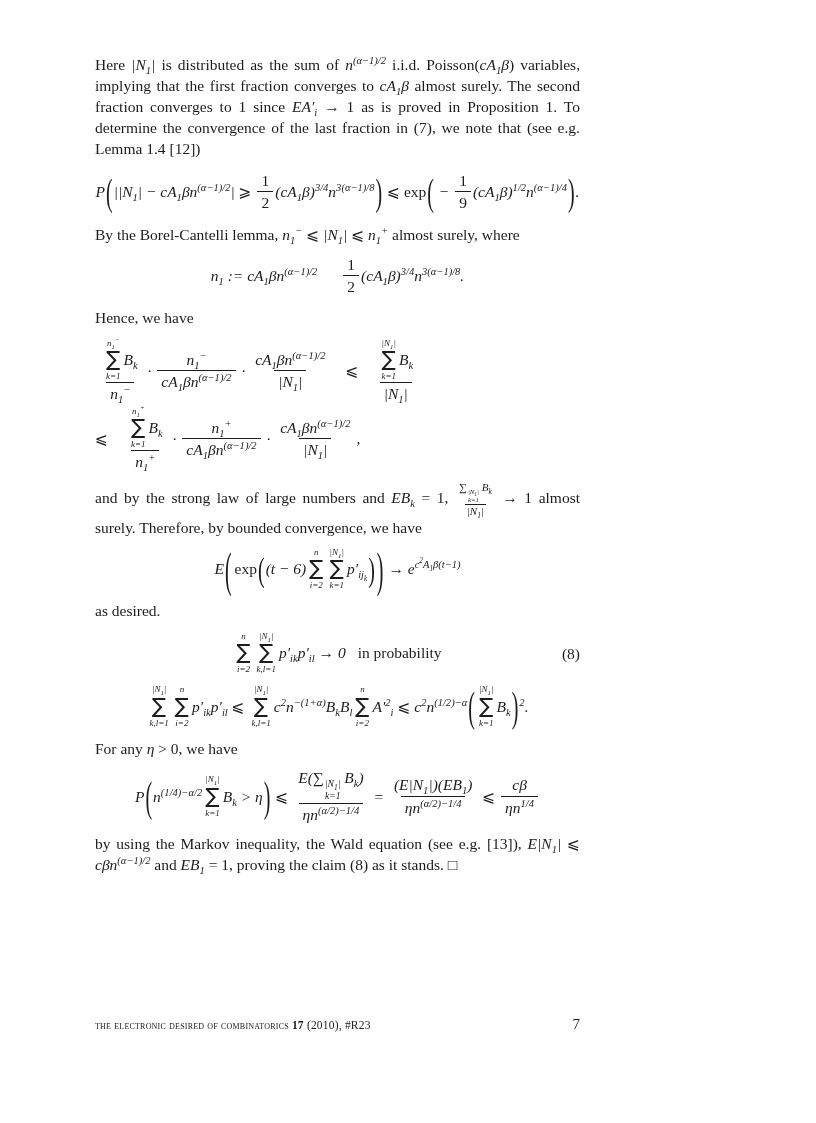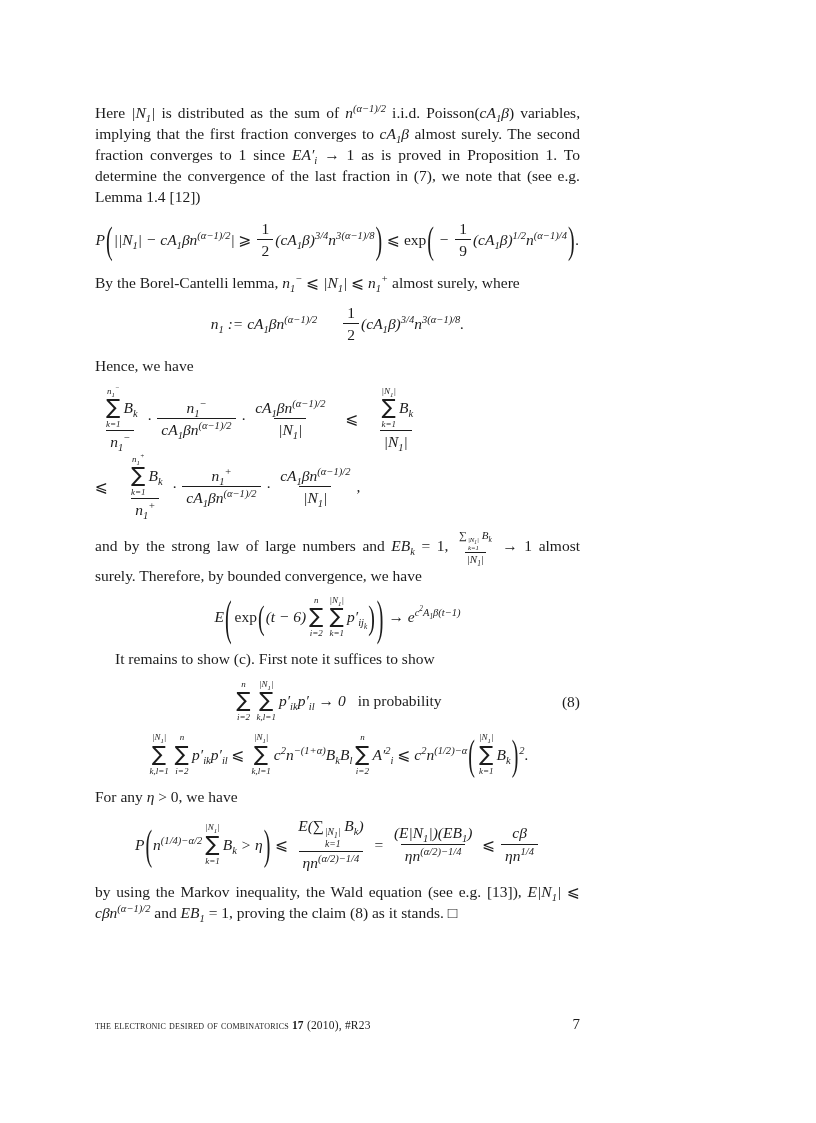--- a/index.html
+++ b/index.html
@@ -1,20 +1,20 @@
 <!DOCTYPE html>
 <html><head>
 <meta charset="utf-8">
 <style>
   html,body{margin:0;padding:0;background:#ffffff;}
   body{width:816px;height:1123px;position:relative;overflow:hidden;
        font-family:"Liberation Serif","DejaVu Serif","DejaVu Sans",serif;
        color:#1c1c1c;}
   .page{box-sizing:border-box;width:676px;height:1123px;position:relative;
-        padding:102px 96px 0 95px;font-size:15.5px;line-height:21px;}
+        padding:54px 96px 0 95px;font-size:15.5px;line-height:21px;}
   p{margin:0;text-align:justify;}
   p.indent{text-indent:20px;}
   
   .mrun{font-style:italic;}
   .rrun{font-style:normal;}
   sub.scr,sup.scr{font-size:68%;line-height:0;font-style:inherit;}
   
   .eq{display:flex;align-items:center;justify-content:center;position:relative;flex-wrap:nowrap;}
   .eq .mrun,.eq .rrun{white-space:pre;}
   .eq.left{justify-content:flex-start;}
@@ -231,21 +231,21 @@
         <span class="slim">|N<sub class="scr">1</sub>|</span>
         <span class="sigma">∑</span>
         <span class="slim">k=1</span>
       </span>
       <span class="mrun">p′<sub class="scr">ij<sub class="scr">k</sub></sub></span>
       <span class="bigd" style="transform: scaleY(1.7);">)</span>
       <span class="bigd" style="transform: scaleY(2.4);">)</span>
       <span class="mrun"> → e<sup class="scr">c<sup class="scr">2</sup>A<sub class="scr">1</sub>β(t−1)</sup></span>
     </div>
 
-  <p class="indent">It remains to show (c). First note it suffices to show</p>
+  <p>as desired.</p>
 
   <div class="eq m-eq5">
     <span class="eqnum">(8)</span>
   <span class="bigsum">
         <span class="slim">n</span>
         <span class="sigma">∑</span>
         <span class="slim">i=2</span>
       </span>
       <span class="bigsum">
         <span class="slim">|N<sub class="scr">1</sub>|</span>

